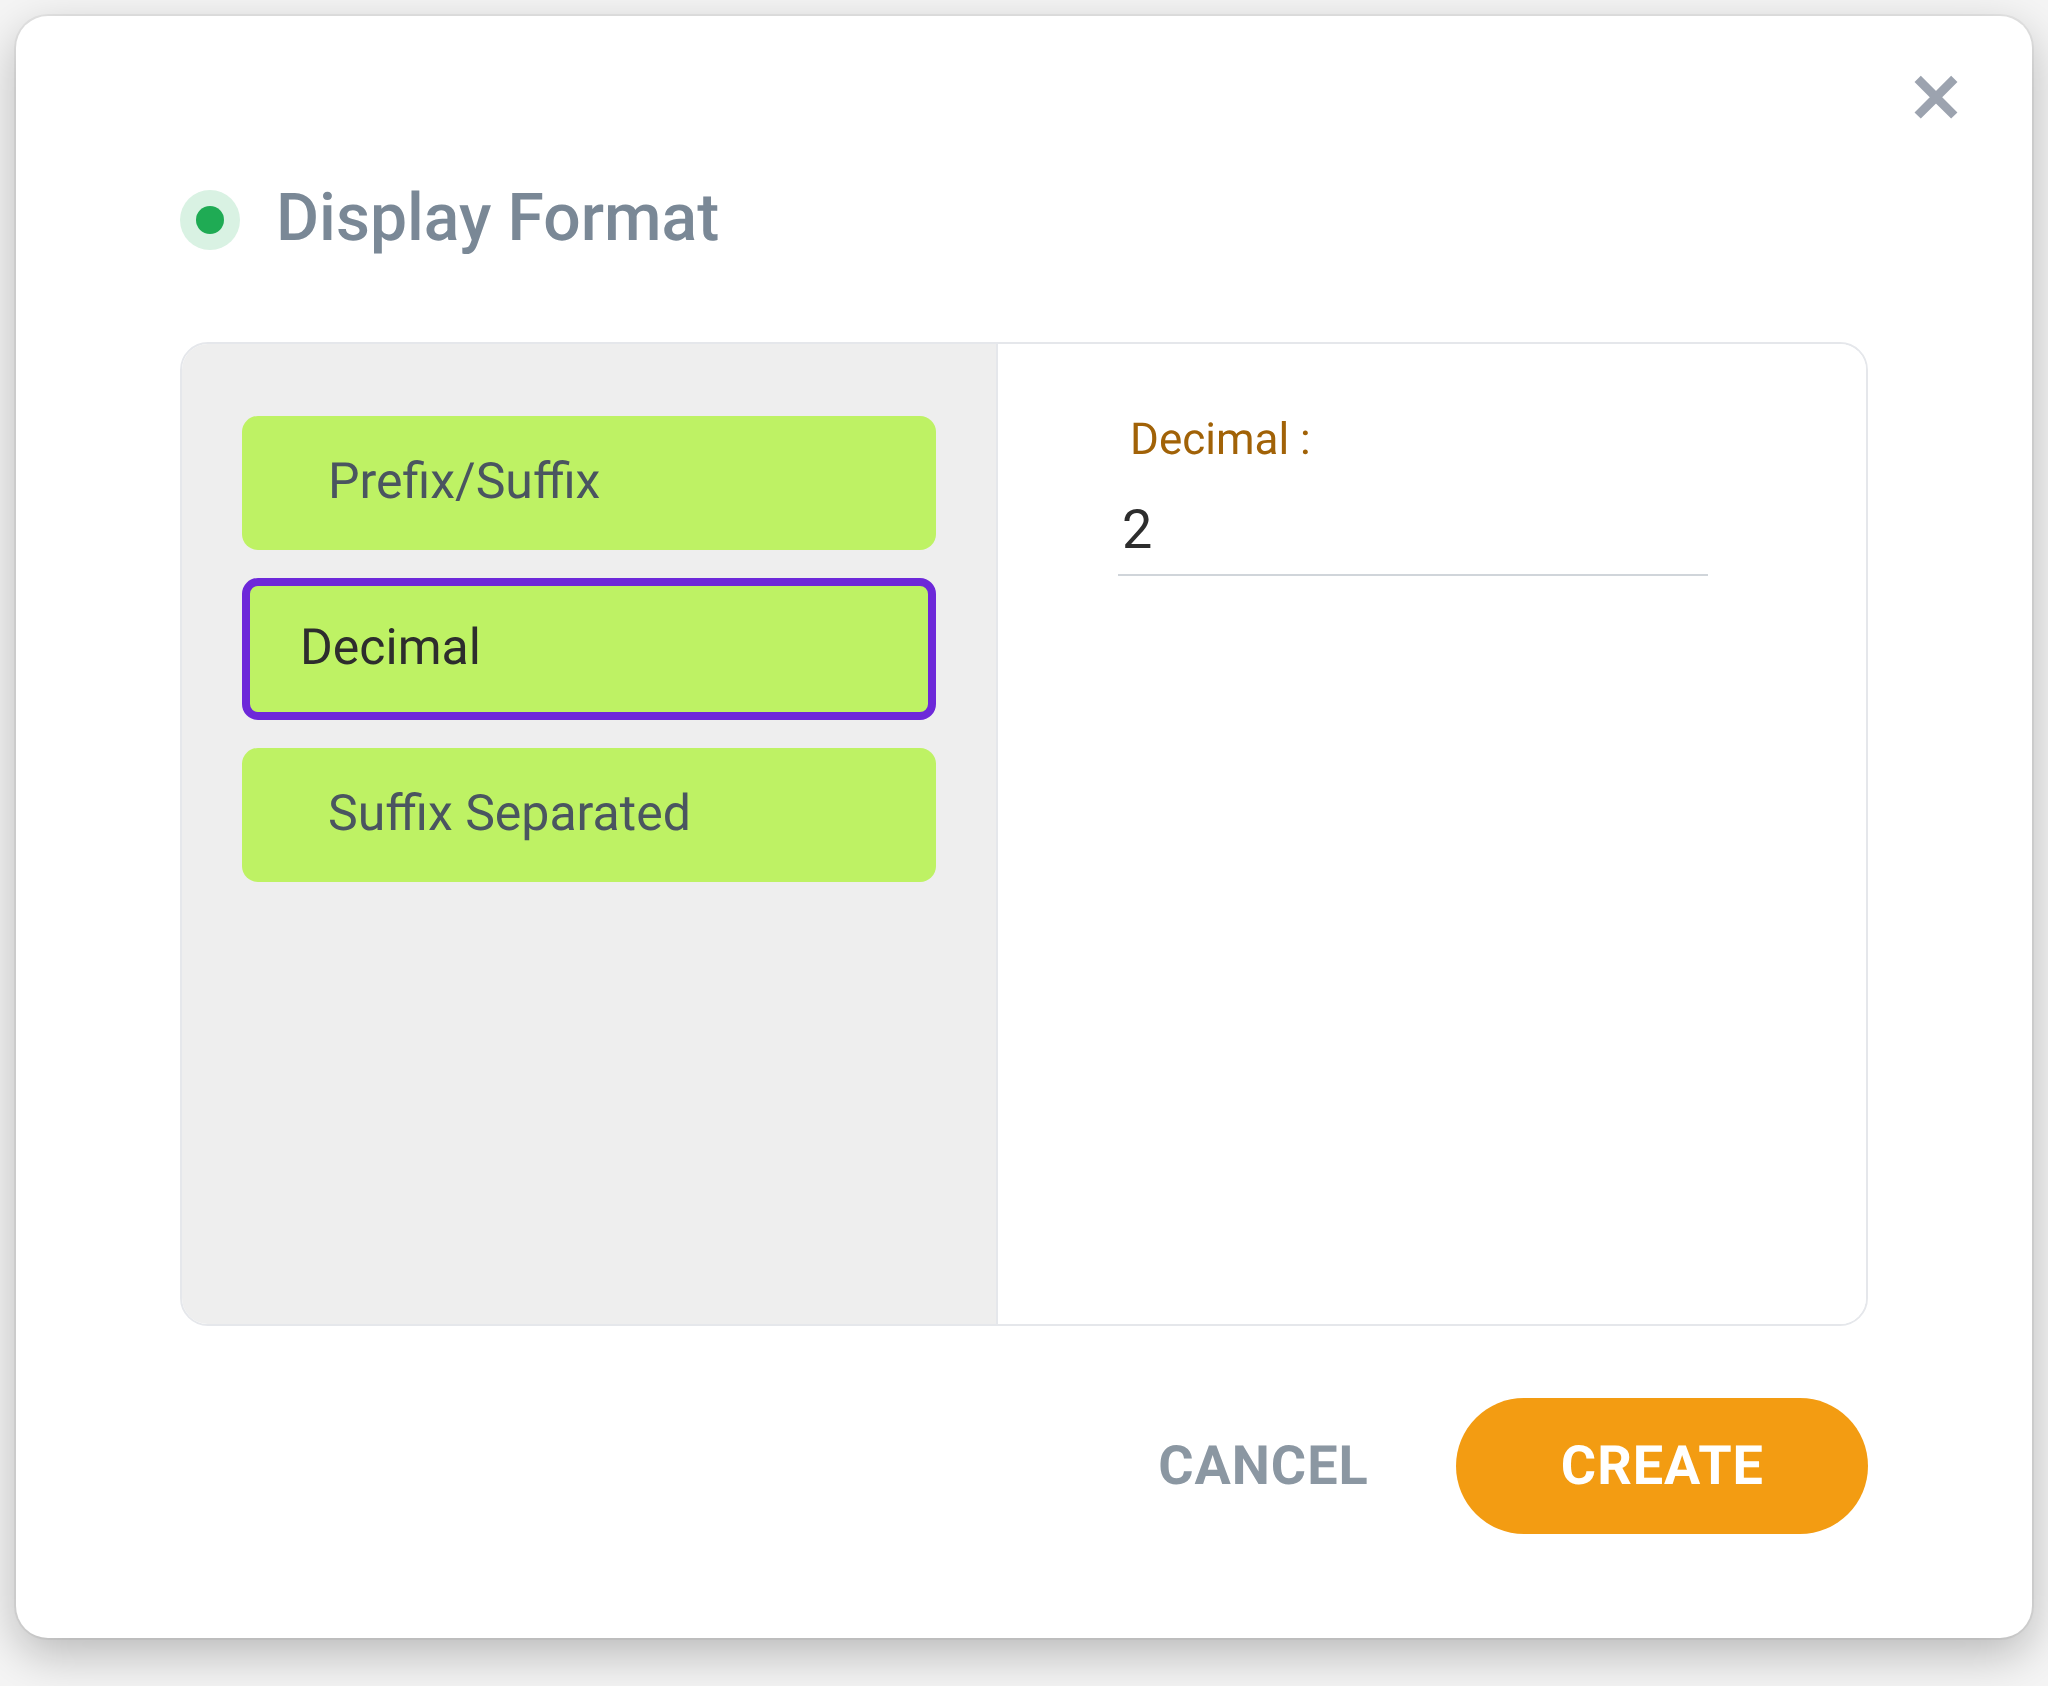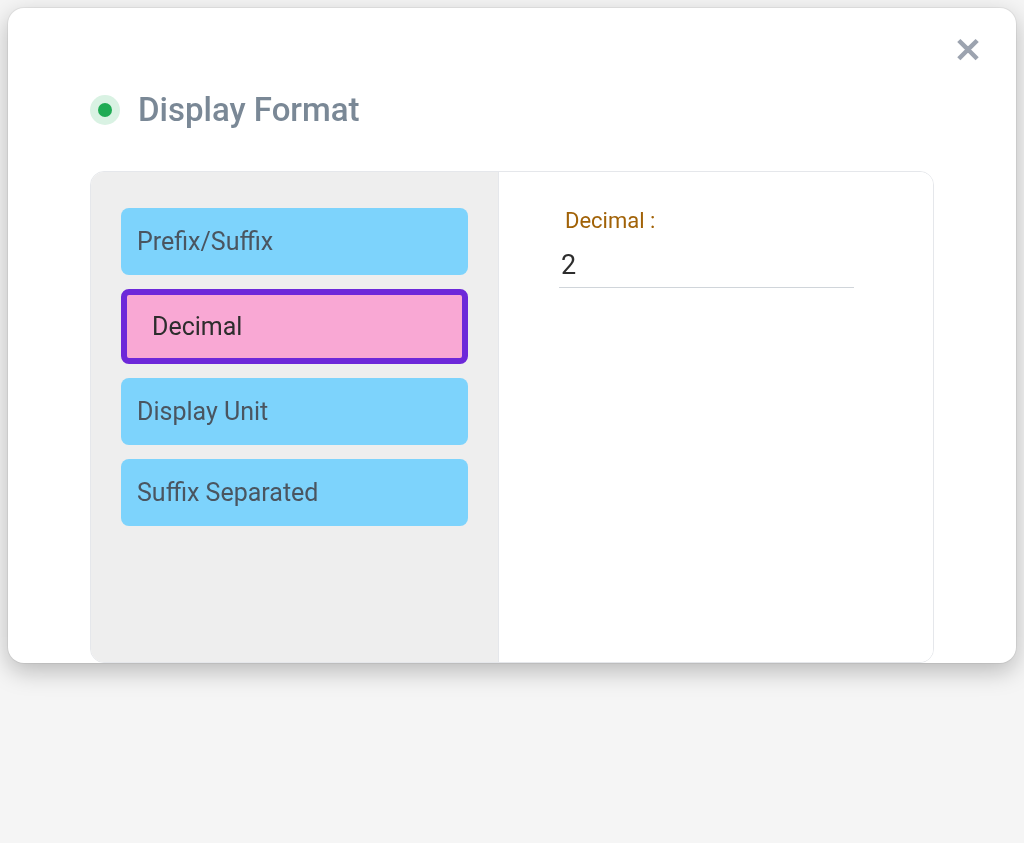--- a/index.html
+++ b/index.html
@@ -98,33 +98,33 @@
     }
     
     .left-panel {
       width: 408px;
       background: #eeeeee;
       padding: 36px 30px;
       border-right: 1px solid #e5e7eb;
     }
     
     .option-item {
-      background: #7dd3fc;
+      background: #bef264;
       border: 1px solid transparent;
       border-radius: 8px;
-      padding: 18px 15px;
+      padding: 18px 42px;
       margin-bottom: 14px;
       font-size: 25px;
       color: #4a5560;
       cursor: pointer;
     }
     
     .option-item.active {
-      background: #f9a8d4;
-      border: 6px solid #6d28d9;
+      background: #bef264;
+      border: 4px solid #6d28d9;
       color: #2d2d2d;
       padding: 17px 25px;
     }
     
     .right-panel {
       flex: 1;
       background: #ffffff;
       padding: 36px 60px;
     }
     
@@ -193,22 +193,25 @@
         <div class="radio-inner"></div>
       </div>
       <span class="tab-label">Display Format</span>
     </div>
   </div>
 
   <div class="content-panel">
     <div class="left-panel">
       <div class="option-item">Prefix/Suffix</div>
       <div class="option-item active">Decimal</div>
-      <div class="option-item">Display Unit</div>
       <div class="option-item">Suffix Separated</div>
     </div>
     <div class="right-panel">
       <div class="field-label">Decimal :</div>
       <input type="text" class="field-input" value="2" style="">
     </div>
   </div>
 
+  <div class="footer">
+    <button class="btn-cancel">CANCEL</button>
+    <button class="btn-create">CREATE</button>
+  </div>
 </div>
 
 </body></html>

